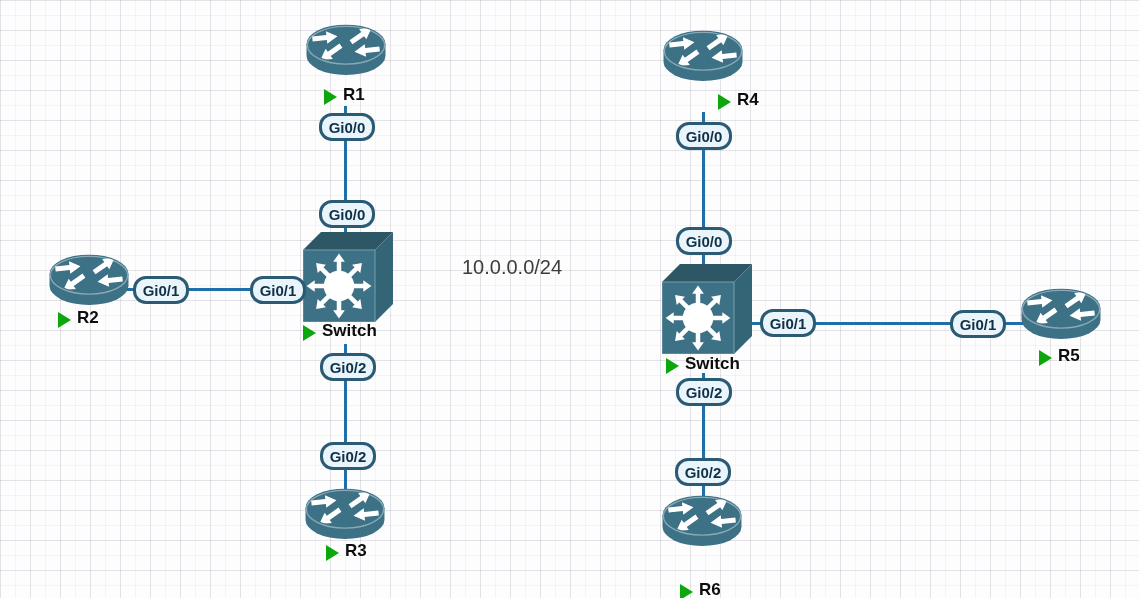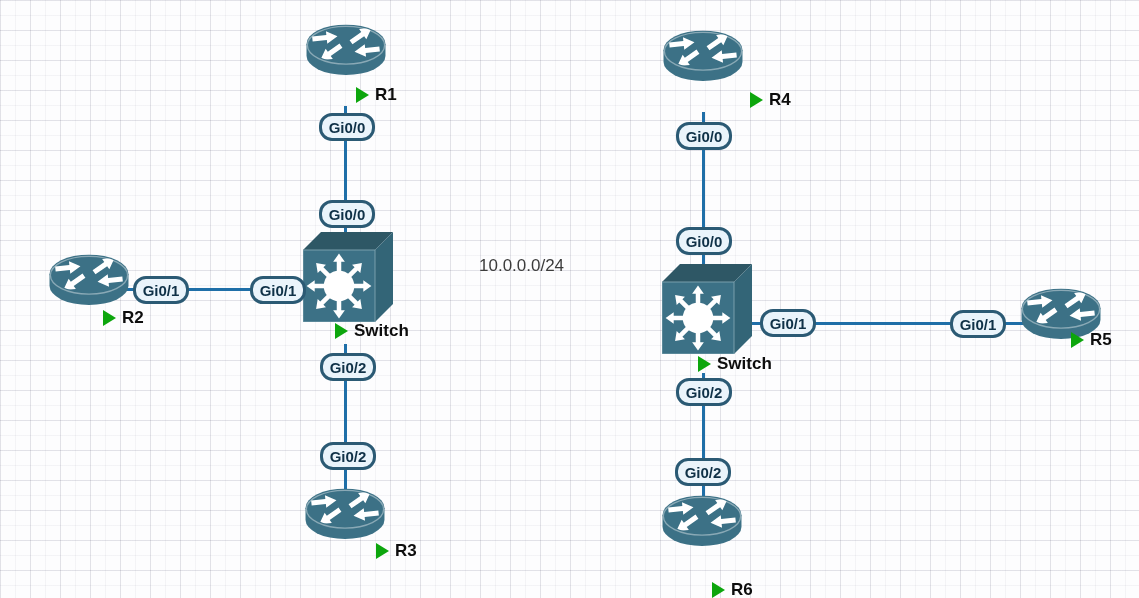--- a/index.html
+++ b/index.html
@@ -18,31 +18,31 @@
   .link.h{height:3px;}
   .node{position:absolute;}
   .node svg{display:block;}
   .pill{
     position:absolute;width:56px;height:28px;box-sizing:border-box;
     background:#eaf4fb;border:3px solid #2b5a74;border-radius:13px;
     display:flex;align-items:center;justify-content:center;
     font-size:15px;font-weight:700;color:#0f3147;white-space:nowrap;
   }
   .devlabel{
-    position:absolute;display:flex;align-items:center;gap:6px;
-    font-size:17px;font-weight:700;color:#0d0d0d;white-space:nowrap;margin-left:32px;
+    position:absolute;display:flex;align-items:flex-end;gap:6px;
+    font-size:17px;font-weight:700;color:#0d0d0d;white-space:nowrap;
   }
   .tri{
     width:0;height:0;flex:0 0 auto;
     border-left:13px solid #0da60d;
     border-top:8px solid transparent;
     border-bottom:8px solid transparent;
   }
   .note{
-    position:absolute;font-size:17px;color:#3c3c3c;white-space:nowrap;margin-left:17px;
+    position:absolute;font-size:20px;color:#3c3c3c;white-space:nowrap;
   }
 </style>
 </head>
 <body>
 
 <svg width="0" height="0" style="position:absolute">
   <defs>
     <clipPath id="rclip">
         <ellipse cx="0" cy="0" rx="45" ry="22"></ellipse>
       </clipPath>
@@ -139,37 +139,37 @@
   <div class="pill" style="left:676px;top:227px">Gi0/0</div>
   <div class="pill" style="left:760px;top:309px">Gi0/1</div>
   <div class="pill" style="left:950px;top:310px">Gi0/1</div>
   <div class="pill" style="left:676px;top:378px">Gi0/2</div>
   <div class="pill" style="left:675px;top:458px">Gi0/2</div>
 
   <div class="devlabel" style="left:324px;top:85px">
     <span class="tri"></span>
     <span>R1</span>
   </div>
-  <div class="devlabel" style="left:71px;top:308px">
+  <div class="devlabel" style="left:58px;top:308px">
     <span class="tri"></span>
     <span>R2</span>
   </div>
-  <div class="devlabel" style="left:344px;top:541px">
+  <div class="devlabel" style="left:326px;top:541px">
     <span class="tri"></span>
     <span>R3</span>
   </div>
   <div class="devlabel" style="left:303px;top:321px">
     <span class="tri"></span>
     <span>Switch</span>
   </div>
   <div class="devlabel" style="left:718px;top:90px">
     <span class="tri"></span>
     <span>R4</span>
   </div>
-  <div class="devlabel" style="left:1039px;top:330px">
+  <div class="devlabel" style="left:1039px;top:346px">
     <span class="tri"></span>
     <span>R5</span>
   </div>
   <div class="devlabel" style="left:680px;top:580px">
     <span class="tri"></span>
     <span>R6</span>
   </div>
   <div class="devlabel" style="left:666px;top:354px">
     <span class="tri"></span>
     <span>Switch</span>

